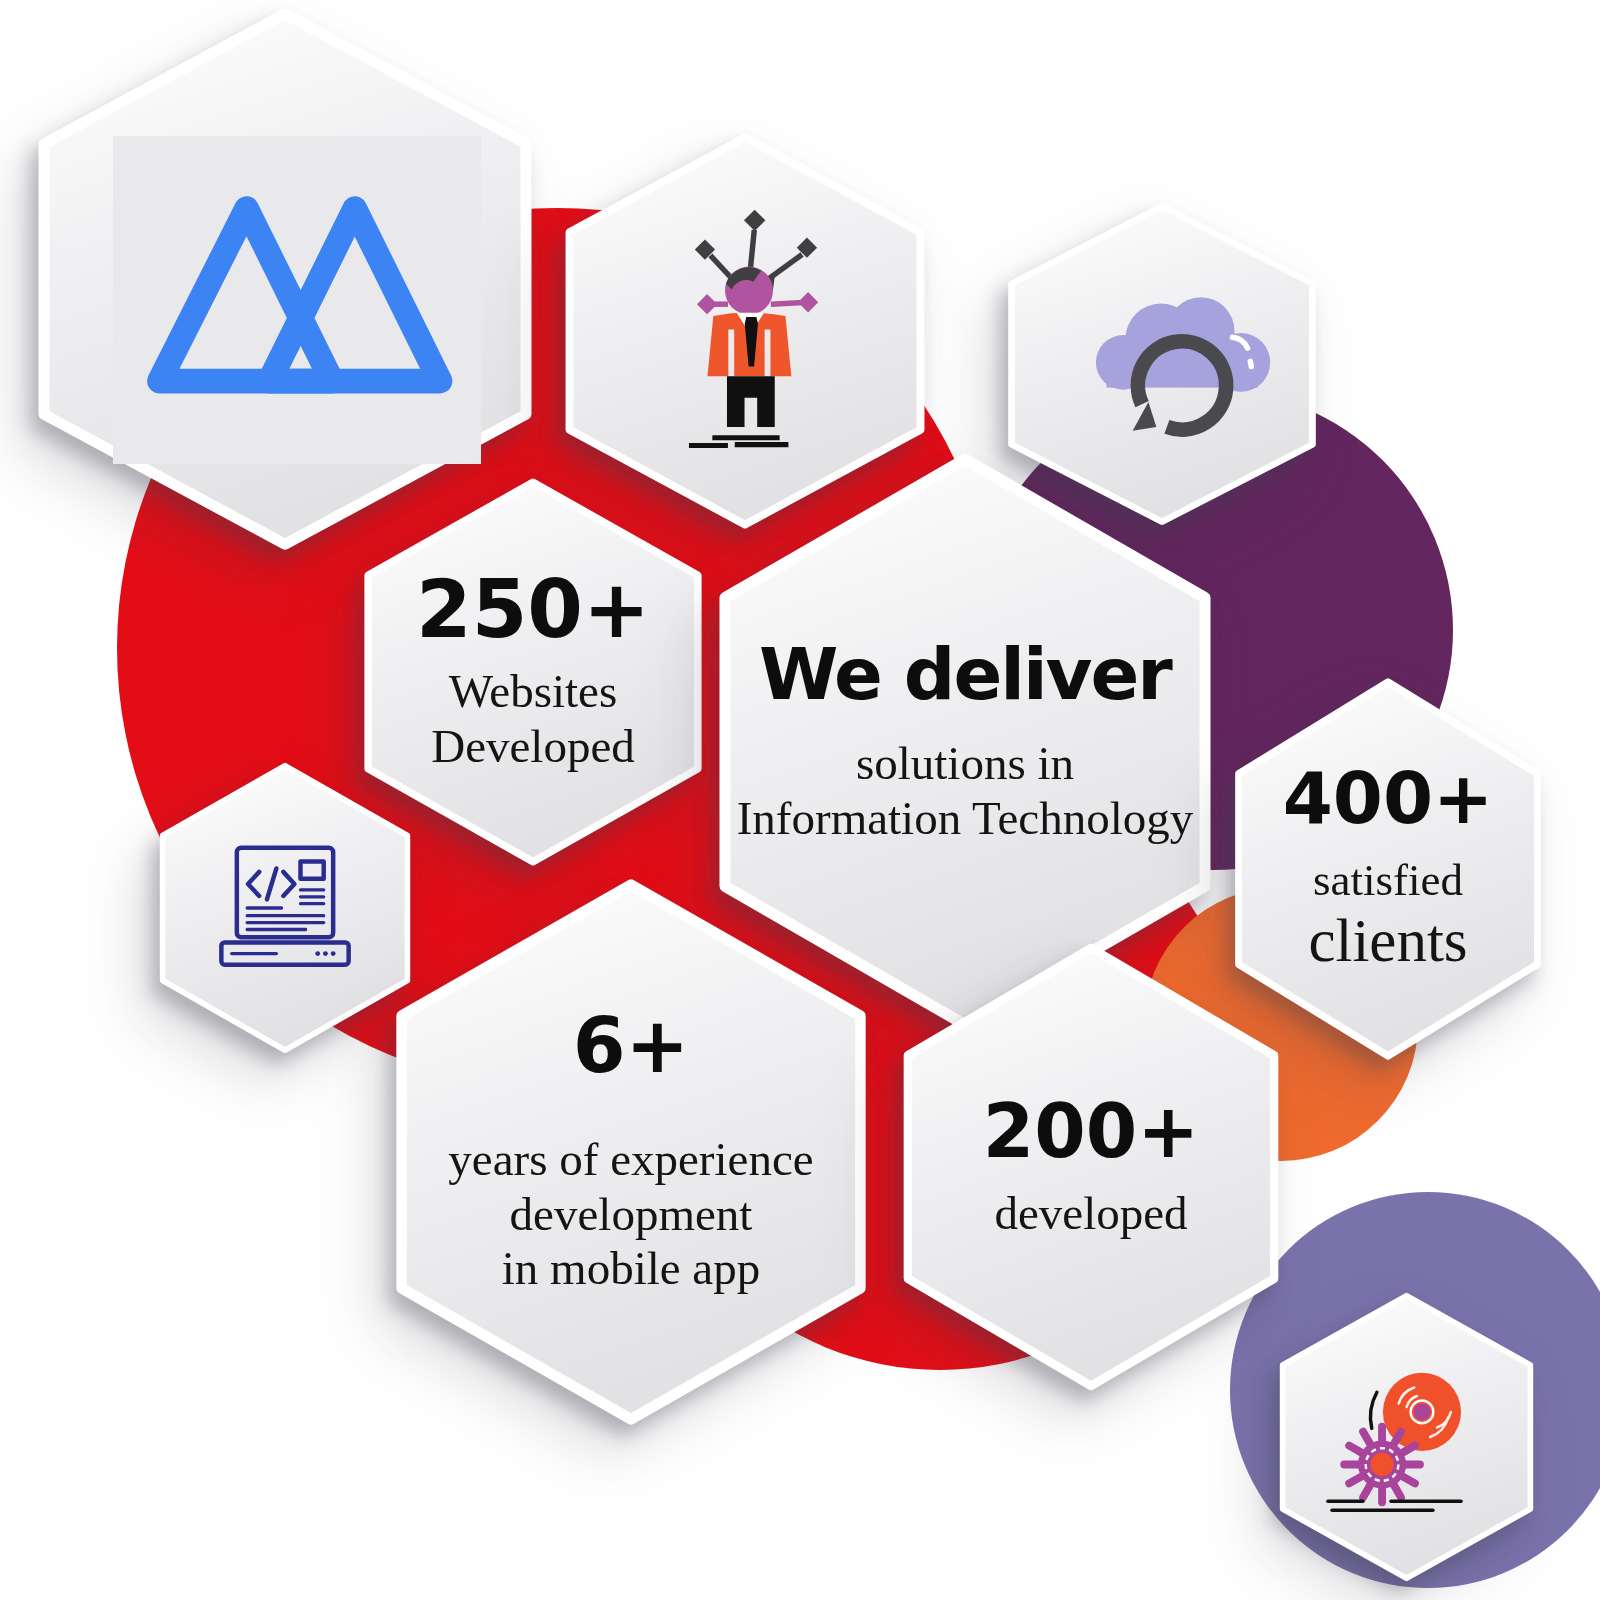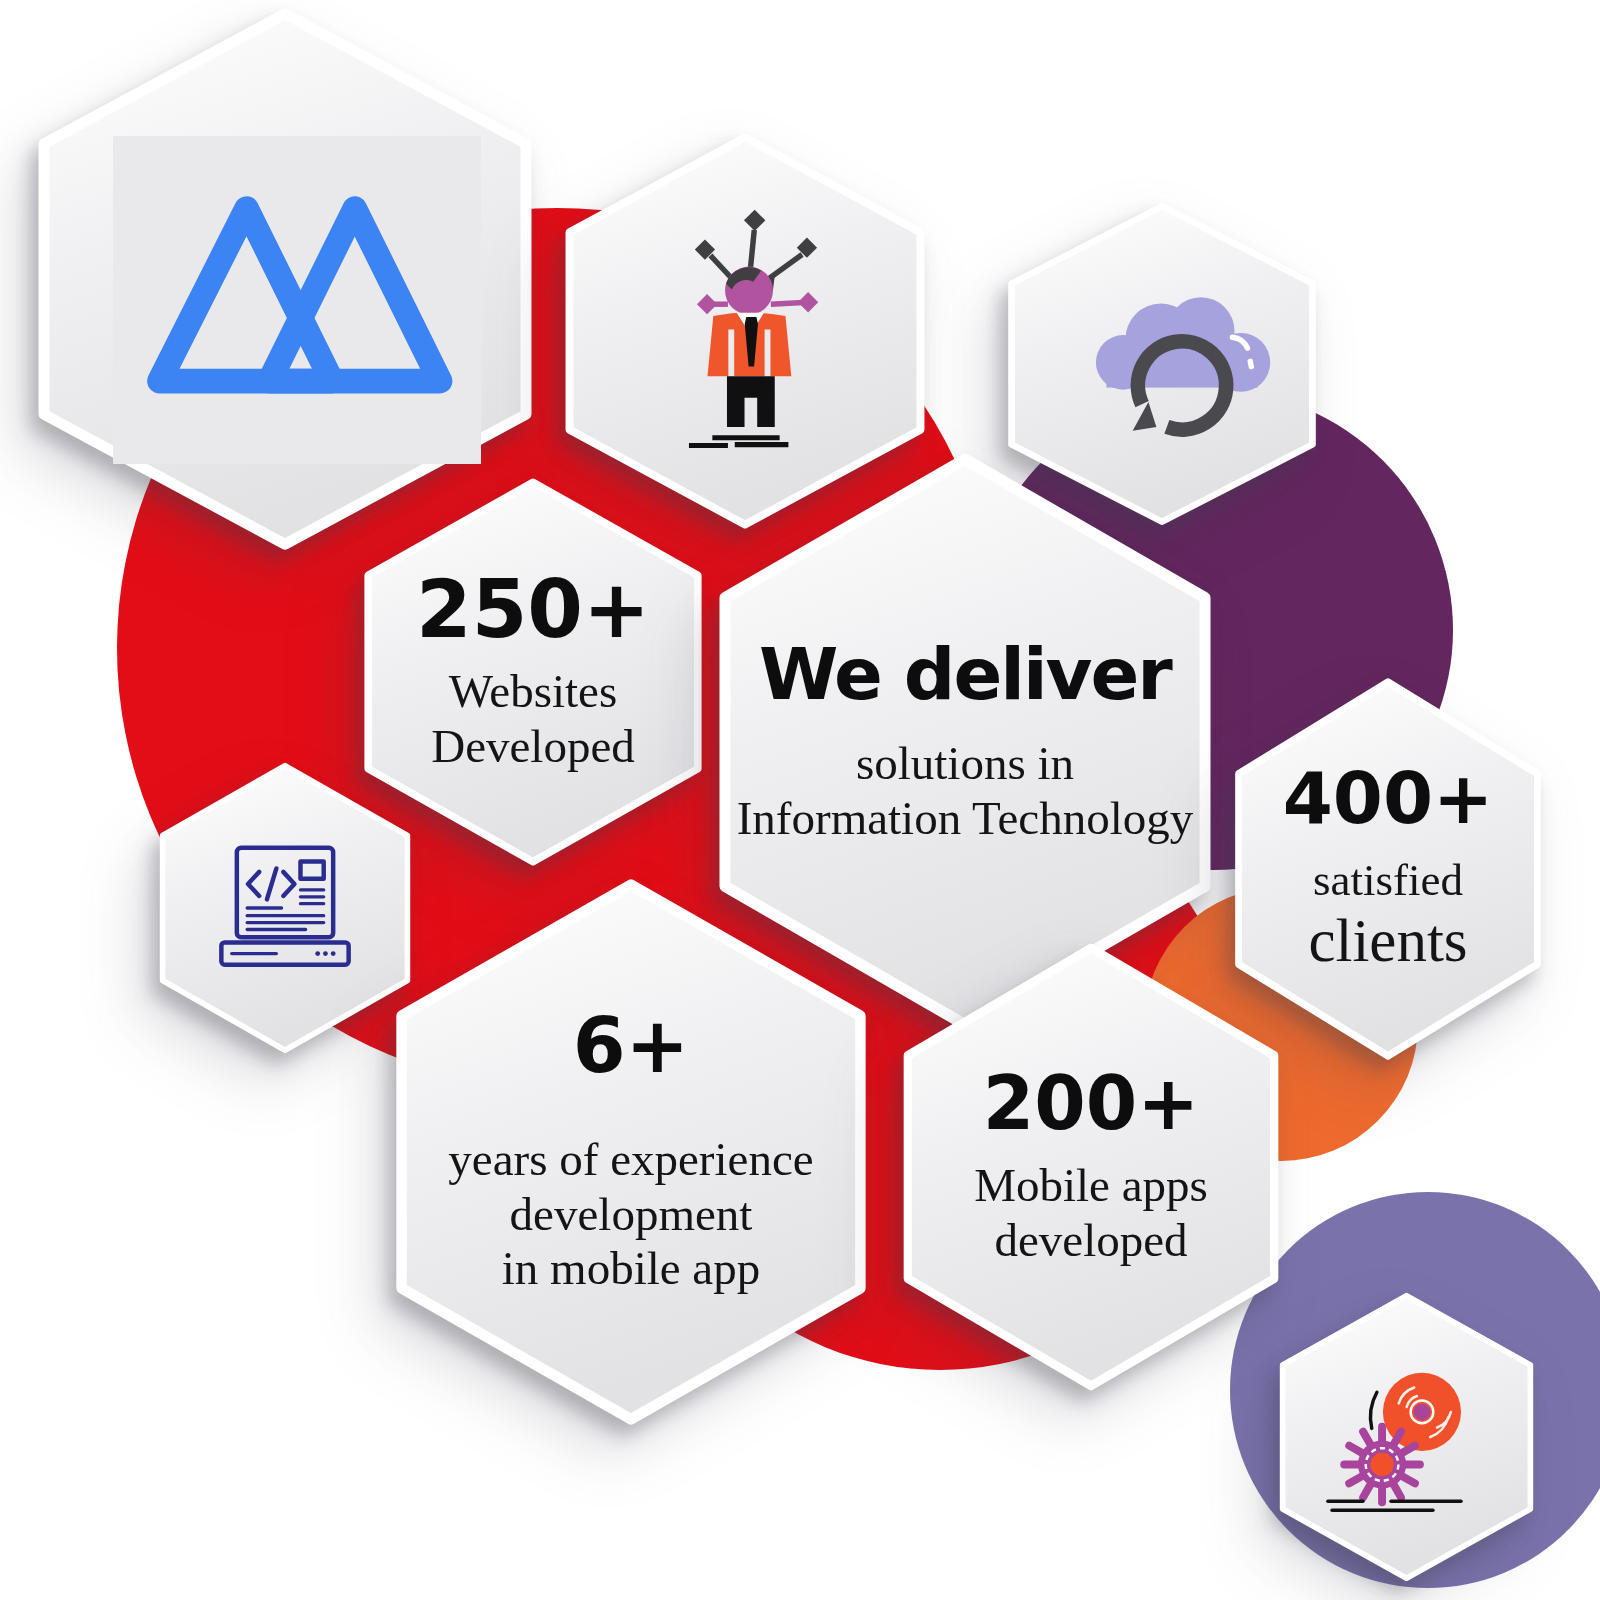--- a/index.html
+++ b/index.html
@@ -204,21 +204,20 @@
       <div class="serif" style="font-size:47px">in mobile app</div>
     </div>
   </div>
 
   <div class="hex" style="left:901px;top:941px;width:380px;height:452px">
     <svg class="shape" viewBox="0 0 100 113" preserveAspectRatio="none">
       <polygon class="body" points="50,1.8 98.2,28.6 98.2,84.4 50,111.2 1.8,84.4 1.8,28.6"></polygon>
     </svg>
     <div class="content">
       <div class="stat-num" style="font-size:74px;margin-bottom:18px">200+</div>
-      <div class="serif" style="font-size:47px">Mobile apps</div>
       <div class="serif" style="font-size:47px">developed</div>
     </div>
   </div>
 
   <div class="hex" style="left:1278px;top:1291px;width:257px;height:292px">
     <svg class="shape" viewBox="0 0 100 113" preserveAspectRatio="none">
       <polygon class="body" points="50,1.8 98.2,28.6 98.2,84.4 50,111.2 1.8,84.4 1.8,28.6"></polygon>
     </svg>
     <div class="content">
       <svg class="icon-svg" width="172" height="176" viewBox="0 0 100 102">

